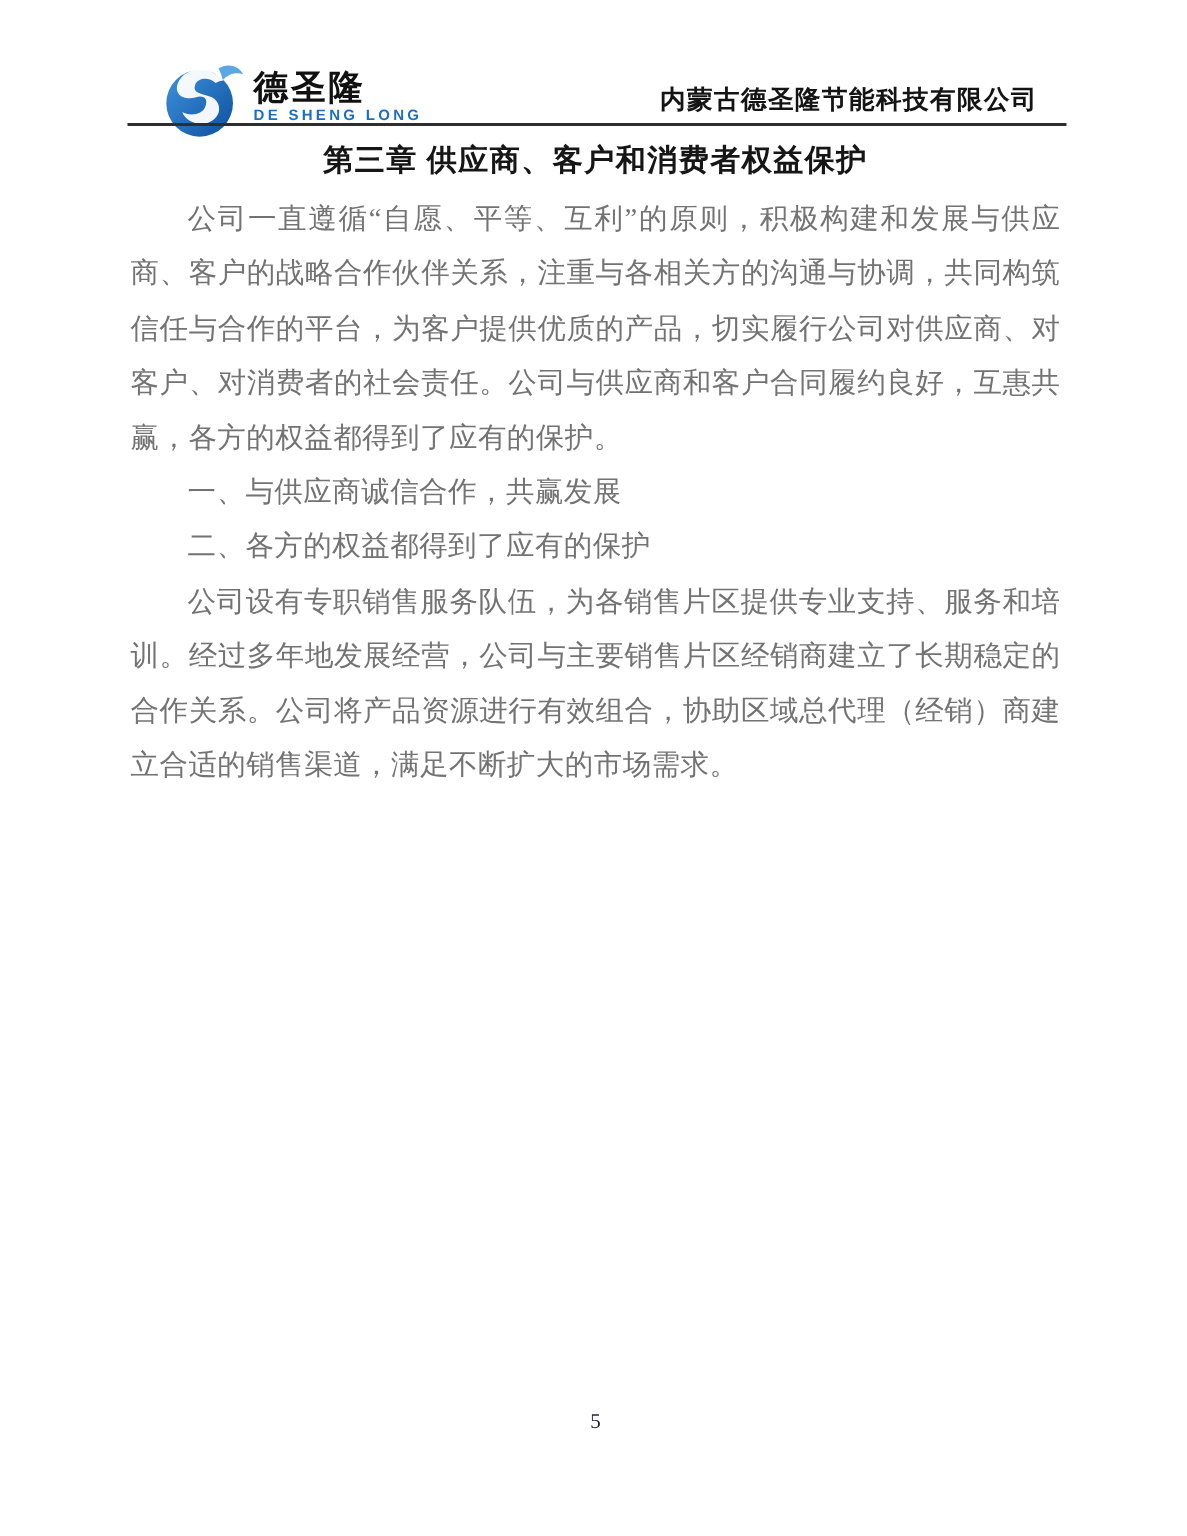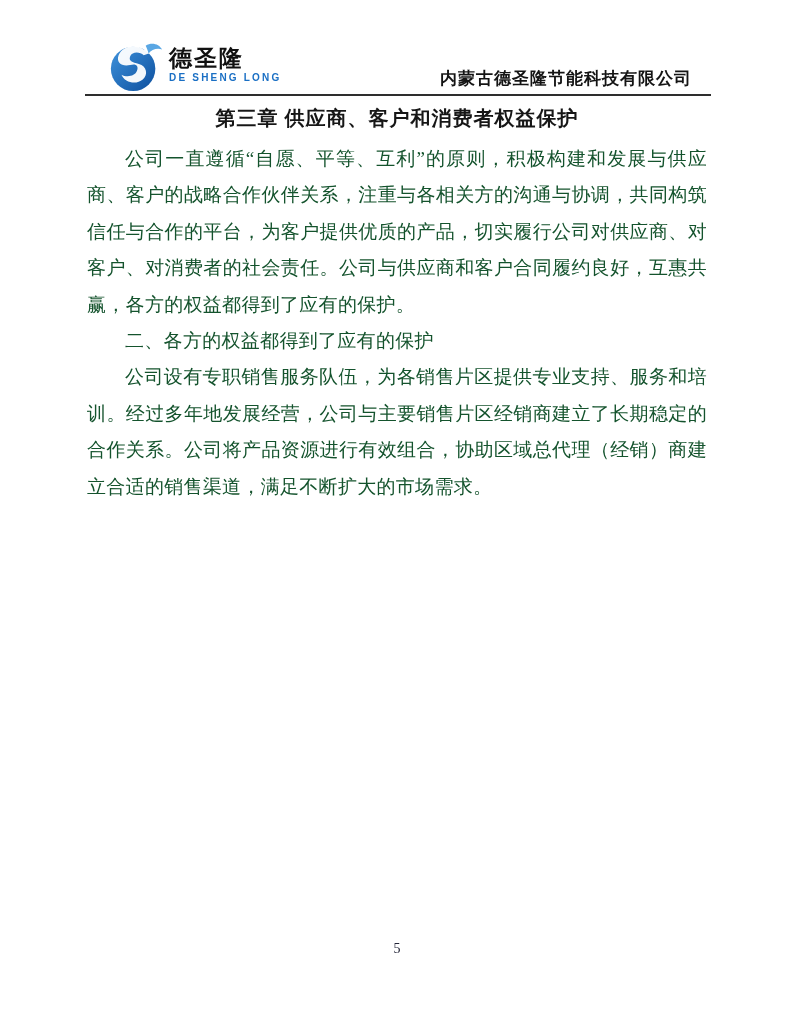--- a/index.html
+++ b/index.html
@@ -15,21 +15,21 @@
   .page {
     position: absolute;
     left: 87px;
     top: 0;
     width: 620px;
     height: 1024px;
   }
   
   .header {
     position: relative;
-    height: 96px;
+    height: 84px;
   }
   .logo {
     position: absolute;
     left: 20px;
     top: 36px;
     display: flex;
     align-items: center;
   }
   .logo-mark { width: 58px; height: 58px; }
   .logo-text { margin-left: 4px; display: flex; flex-direction: column; justify-content: center; }
@@ -77,21 +77,21 @@
   }
   .content {
     margin-top: 9px;
   }
   .content p {
     font-size: 19px;
     line-height: 36.4px;
     text-indent: 2em;
     text-align: justify;
     letter-spacing: 0.3px;
-    color: #14532d;
+    color: #737373;
   }
   
   .page-number {
     position: absolute;
     left: 0;
     right: 0;
     top: 941px;
     text-align: center;
     font-size: 14px;
     color: #222437;
@@ -123,20 +123,21 @@
     <div class="company-name">内蒙古德圣隆节能科技有限公司</div>
     <div class="header-rule"></div>
   </div>
 
   <h1 class="doc-title">第三章 供应商、客户和消费者权益保护</h1>
 
   <div class="content">
 
       <p>公司一直遵循“自愿、平等、互利”的原则，积极构建和发展与供应商、客户的战略合作伙伴关系，注重与各相关方的沟通与协调，共同构筑信任与合作的平台，为客户提供优质的产品，切实履行公司对供应商、对客户、对消费者的社会责任。公司与供应商和客户合同履约良好，互惠共赢，各方的权益都得到了应有的保护。</p>
 
+      <p>一、与供应商诚信合作，共赢发展</p>
 
 
       <p>二、各方的权益都得到了应有的保护</p>
 
       <p>公司设有专职销售服务队伍，为各销售片区提供专业支持、服务和培训。经过多年地发展经营，公司与主要销售片区经销商建立了长期稳定的合作关系。公司将产品资源进行有效组合，协助区域总代理（经销）商建立合适的销售渠道，满足不断扩大的市场需求。</p>
 
     </div>
 
   <div class="page-number">5</div>
 

